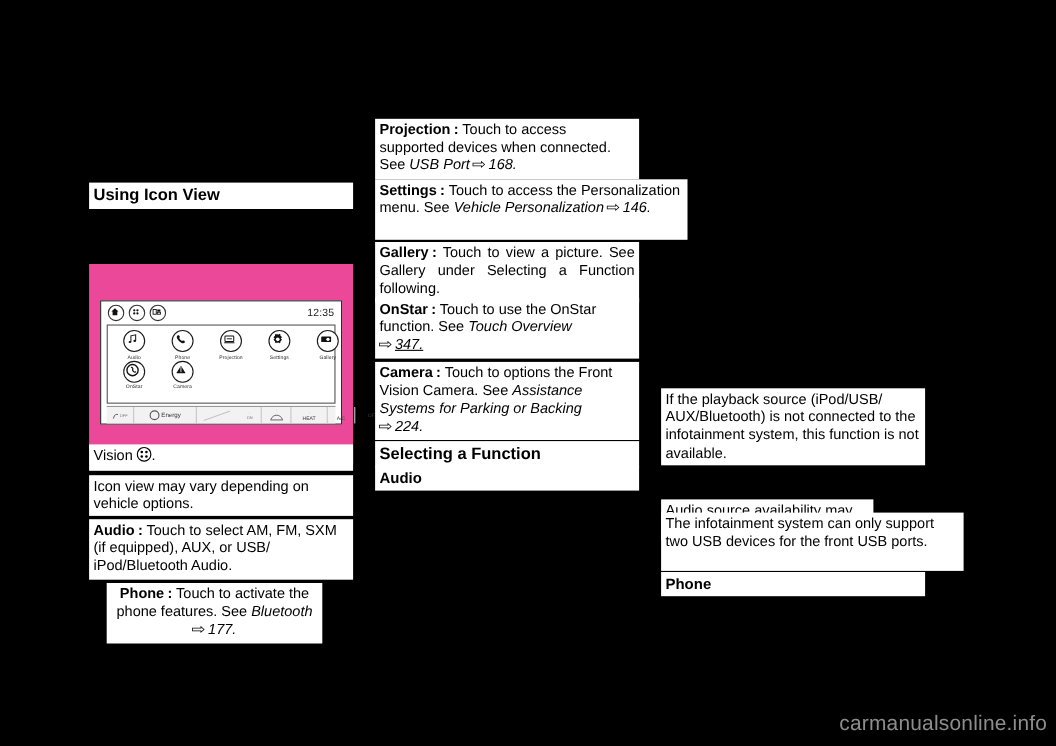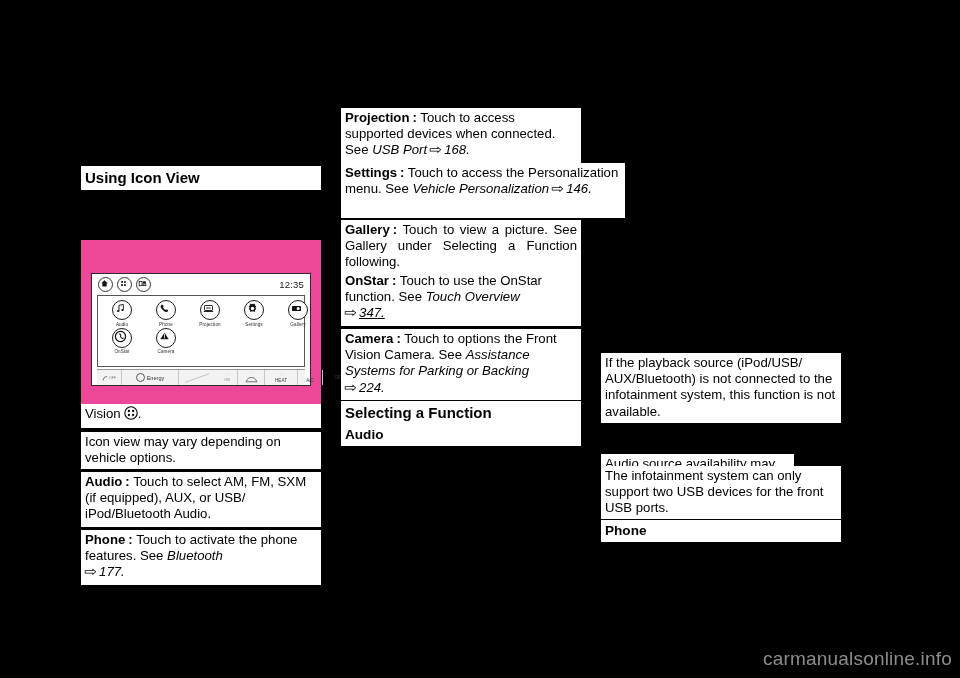--- a/index.html
+++ b/index.html
@@ -365,21 +365,21 @@
       <circle cx="9.1" cy="9" r="1.15" fill="#000"></circle>
     </svg></span><span>.</span>
 </div>
 
 <div class="block" style="left:81px; top:432px; width:240px; height:37px;">Icon view may vary depending on vehicle options.</div>
 
 <div class="block" style="left:81px; top:472px; width:240px; height:55px;">
   <span class="term">Audio</span><span class="term" style="margin-left:3px;">:</span><span> Touch to select AM, FM, SXM (if equipped), AUX, or USB/ iPod/Bluetooth Audio.</span>
 </div>
 
-<div class="block" style="left:81px; top:530px; width:240px; height:55px;">
+<div class="block" style="left:97px; top:530px; width:196px; height:55px;text-align:center;">
   <span class="term">Phone</span><span class="term" style="margin-left:3px;">:</span><span> Touch to activate the phone features. See </span><span class="ital">Bluetooth</span><br>
   <span class="refarrow">⇨</span><span class="ital" style="margin-left:2px;">177.</span>
 </div>
 
 <div class="block" style="left:341px; top:108px; width:240px; height:55px;">
   <span class="term">Projection</span><span class="term" style="margin-left:3px;">:</span><span> Touch to access supported devices when connected. See </span><span class="ital">USB Port</span><span class="refarrow" style="margin-left:3px;">⇨</span><span class="ital" style="margin-left:2px;">168.</span>
 </div>
 
 <div class="block" style="left:341px; top:163px; width:284px; height:55px;">
   <span class="term">Settings</span><span class="term" style="margin-left:3px;">:</span><span> Touch to access the Personalization menu. See </span><span class="ital">Vehicle Personalization</span><span class="refarrow" style="margin-left:3px;">⇨</span><span class="ital" style="margin-left:2px;">146.</span>
@@ -400,17 +400,17 @@
 </div>
 
 <div class="block heading" style="left:341px; top:401px; width:240px;">Selecting a Function</div>
 
 <div class="block subheading" style="left:341px; top:424px; width:240px;">Audio</div>
 
 <div class="block" style="left:601px; top:353px; width:240px; height:70px;">If the playback source (iPod/USB/ AUX/Bluetooth) is not connected to the infotainment system, this function is not available.</div>
 
 <div class="block" style="left:601px; top:426px; width:193px; height:37px;margin-top:28px;">Audio source availability may vary depending on the region.</div>
 
-<div class="block" style="left:601px; top:466px; width:240px; height:53px;">The infotainment system can only support two USB devices for the front USB ports.</div>
+<div class="block" style="left:601px; top:466px; width:275px; height:53px;">The infotainment system can only support two USB devices for the front USB ports.</div>
 
 <div class="block subheading" style="left:601px; top:520px; width:240px;">Phone</div>
 
 <div id="footer-wm">carmanualsonline.info</div>
 
 </body></html>

